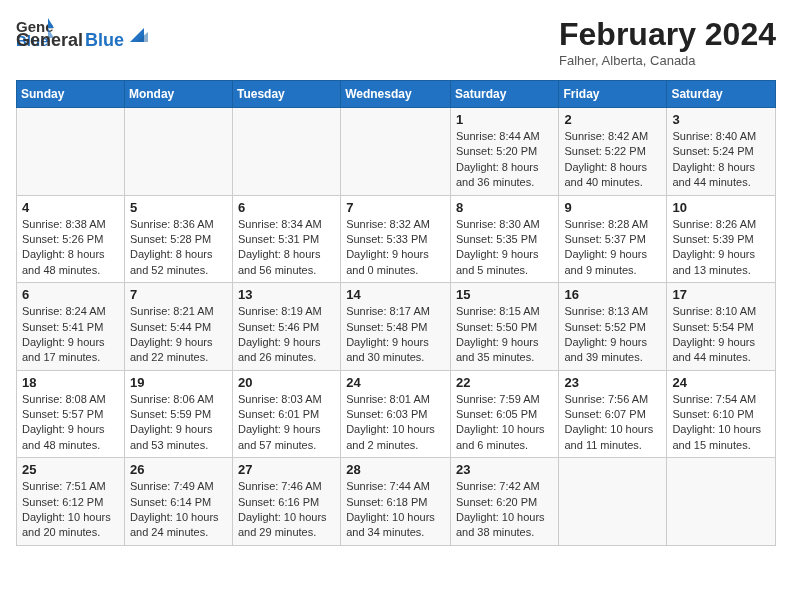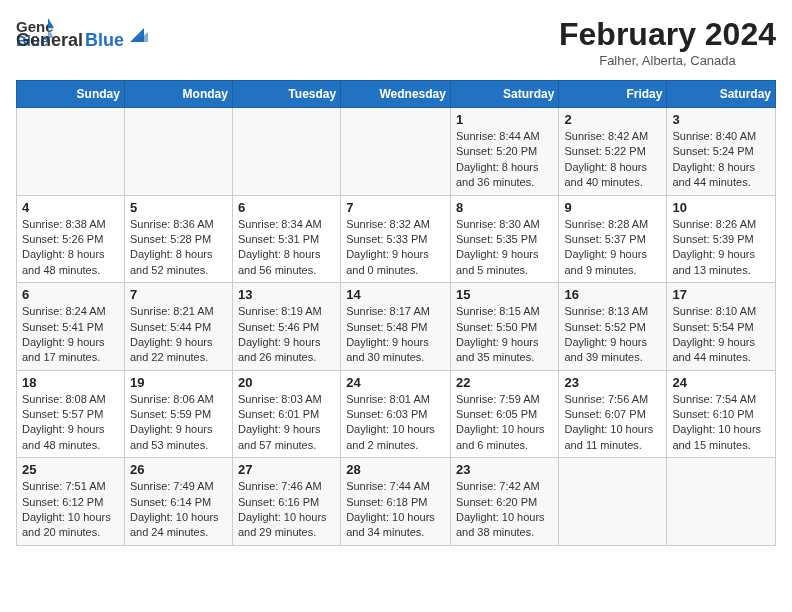--- a/index.html
+++ b/index.html
@@ -15,42 +15,42 @@
       justify-content: space-between;
       align-items: flex-start;
       margin-bottom: 12px;
     }
     .logo {
       display: flex;
       flex-direction: column;
       align-items: flex-start;
     }
     .title-area {
-      text-align: center;
+      text-align: left;
     }
     .title-area h1 {
       font-size: 32px;
       font-weight: bold;
       color: #222;
     }
     .title-area h2 {
       font-size: 13px;
       font-weight: normal;
       color: #555;
     }
     table {
       width: 100%;
       border-collapse: collapse;
       font-size: 11px;
     }
     thead tr th {
       background-color: #2272c3;
       color: #fff;
       padding: 6px 4px;
-      text-align: right;
+      text-align: left;
       font-size: 12px;
       font-weight: bold;
       border: 1px solid #1a5fa0;
     }
     tbody tr td {
       border: 1px solid #ccc;
       vertical-align: top;
       padding: 4px 5px;
       width: 113px;
       height: 80px;

